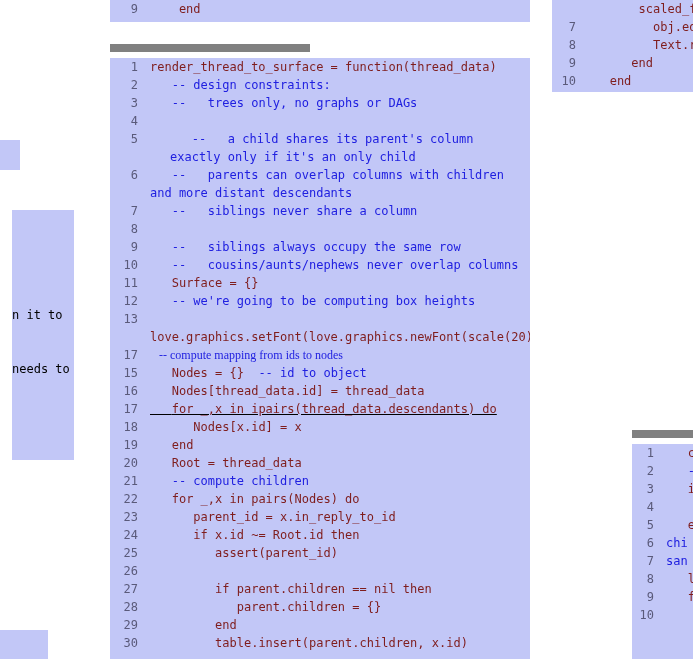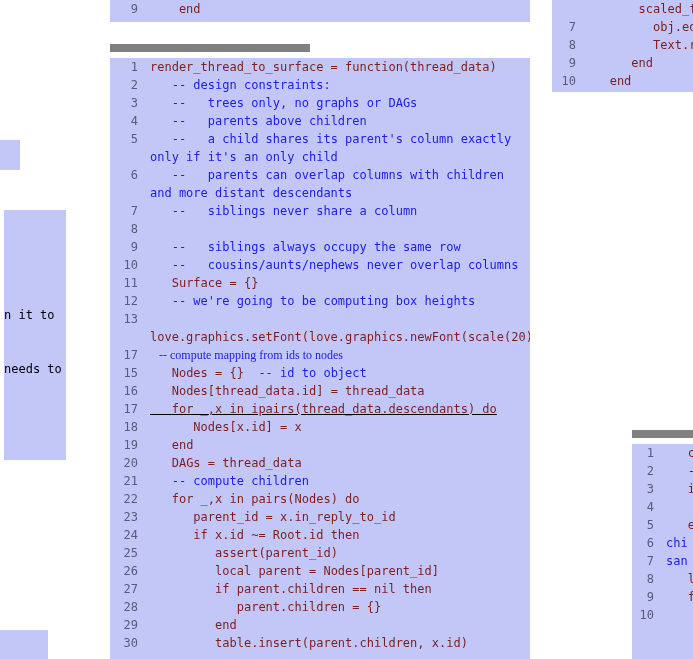--- a/index.html
+++ b/index.html
@@ -48,59 +48,59 @@
     font-family: inherit;
     line-height: 18px;
     overflow: hidden;
     white-space: pre;
   }
 </style>
 </head>
 <body>
 
 <div class="frag-pane" style="left:0; top:140px; width:20px; height:30px;"></div>
-<div class="frag-pane" style="left:4px; top:210px; width:62px; height:190px; padding-top:60px;">
+<div class="frag-pane" style="left:12px; top:210px; width:62px; height:190px; padding-top:60px;">
   <div>n it to</div>
   <div>needs to</div>
 </div>
 <div class="frag-pane" style="left:0; top:630px; width:48px; height:29px;"></div>
 
 <div class="pane" id="pane-top" style="left:110px; top:0; width:420px; height:22px;">
     <div class="codeline"><span class="ln">9</span><span class="codetext"><span class="plain">    end</span></span></div>
   </div>
 
 <div class="grabber" style="left:110px; top:44px; width:200px;"></div>
 
 <div class="pane" id="pane-main" style="left:110px; top:58px; width:420px; height:601px;">
     <div class="codeline"><span class="ln">1</span><span class="codetext" style="white-space: pre-wrap; display: inline-block; width: 376px; vertical-align: top;"><span class="plain">render_thread_to_surface = function(thread_data)</span></span></div>
     <div class="codeline"><span class="ln">2</span><span class="codetext" style="white-space: pre-wrap; display: inline-block; width: 376px; vertical-align: top;"><span class="plain">   </span><span class="comment">-- design constraints:</span></span></div>
     <div class="codeline"><span class="ln">3</span><span class="codetext" style="white-space: pre-wrap; display: inline-block; width: 376px; vertical-align: top;"><span class="plain">   </span><span class="comment">--   trees only, no graphs or DAGs</span></span></div>
-    <div class="codeline"><span class="ln">4</span><span class="codetext" style="white-space: pre-wrap; display: inline-block; width: 376px; vertical-align: top;"><span class="plain">   </span><span class="comment">--   parents above children</span></span></div>
-    <div class="codeline"><span class="ln">5</span><span class="codetext" style="white-space: pre-wrap; display: inline-block; width: 376px; vertical-align: top;"><span class="plain">   </span><span class="comment">--   a child shares its parent's column exactly only if it's an only child</span></span></div>
+    <div class="codeline"><span class="ln">4</span></div>
+    <div class="codeline"><span class="ln">5</span><span class="codetext" style="white-space: pre-wrap; display: inline-block; width: 376px; vertical-align: top; margin-left: 20px;"><span class="plain">   </span><span class="comment">--   a child shares its parent's column exactly only if it's an only child</span></span></div>
     <div class="codeline"><span class="ln">6</span><span class="codetext" style="white-space: pre-wrap; display: inline-block; width: 376px; vertical-align: top;"><span class="plain">   </span><span class="comment">--   parents can overlap columns with children and more distant descendants</span></span></div>
     <div class="codeline"><span class="ln">7</span><span class="codetext" style="white-space: pre-wrap; display: inline-block; width: 376px; vertical-align: top;"><span class="plain">   </span><span class="comment">--   siblings never share a column</span></span></div>
     <div class="codeline"><span class="ln">8</span><span class="codetext" style="white-space: pre-wrap; display: inline-block; width: 376px; vertical-align: top;"><span class="plain">   </span></span></div>
     <div class="codeline"><span class="ln">9</span><span class="codetext" style="white-space: pre-wrap; display: inline-block; width: 376px; vertical-align: top;"><span class="plain">   </span><span class="comment">--   siblings always occupy the same row</span></span></div>
     <div class="codeline"><span class="ln">10</span><span class="codetext" style="white-space: pre-wrap; display: inline-block; width: 376px; vertical-align: top;"><span class="plain">   </span><span class="comment">--   cousins/aunts/nephews never overlap columns</span></span></div>
     <div class="codeline"><span class="ln">11</span><span class="codetext" style="white-space: pre-wrap; display: inline-block; width: 376px; vertical-align: top;"><span class="plain">   Surface = {}</span></span></div>
     <div class="codeline"><span class="ln">12</span><span class="codetext" style="white-space: pre-wrap; display: inline-block; width: 376px; vertical-align: top;"><span class="plain">   </span><span class="comment">-- we're going to be computing box heights</span></span></div>
     <div class="codeline"><span class="ln">13</span><span class="codetext" style="white-space: pre-wrap; display: inline-block; width: 376px; vertical-align: top;"><span class="plain">   love.graphics.setFont(love.graphics.newFont(scale(20)))</span></span></div>
     <div class="codeline"><span class="ln">17</span><span class="codetext" style="white-space: pre-wrap; display: inline-block; width: 376px; vertical-align: top; font-family: Liberation Serif, serif;"><span class="plain">   </span><span class="comment">-- compute mapping from ids to nodes</span></span></div>
     <div class="codeline"><span class="ln">15</span><span class="codetext" style="white-space: pre-wrap; display: inline-block; width: 376px; vertical-align: top;"><span class="plain">   Nodes = {}  </span><span class="comment">-- id to object</span></span></div>
     <div class="codeline"><span class="ln">16</span><span class="codetext" style="white-space: pre-wrap; display: inline-block; width: 376px; vertical-align: top;"><span class="plain">   Nodes[thread_data.id] = thread_data</span></span></div>
     <div class="codeline"><span class="ln">17</span><span class="codetext" style="white-space: pre-wrap; display: inline-block; width: 376px; vertical-align: top; text-decoration: underline;"><span class="plain">   for _,x in ipairs(thread_data.descendants) do</span></span></div>
     <div class="codeline"><span class="ln">18</span><span class="codetext" style="white-space: pre-wrap; display: inline-block; width: 376px; vertical-align: top;"><span class="plain">      Nodes[x.id] = x</span></span></div>
     <div class="codeline"><span class="ln">19</span><span class="codetext" style="white-space: pre-wrap; display: inline-block; width: 376px; vertical-align: top;"><span class="plain">   end</span></span></div>
-    <div class="codeline"><span class="ln">20</span><span class="codetext" style="white-space: pre-wrap; display: inline-block; width: 376px; vertical-align: top;"><span class="plain">   DAGs = thread_data</span></span></div>
+    <div class="codeline"><span class="ln">20</span><span class="codetext" style="white-space: pre-wrap; display: inline-block; width: 376px; vertical-align: top;"><span class="plain">   Root = thread_data</span></span></div>
     <div class="codeline"><span class="ln">21</span><span class="codetext" style="white-space: pre-wrap; display: inline-block; width: 376px; vertical-align: top;"><span class="plain">   </span><span class="comment">-- compute children</span></span></div>
     <div class="codeline"><span class="ln">22</span><span class="codetext" style="white-space: pre-wrap; display: inline-block; width: 376px; vertical-align: top;"><span class="plain">   for _,x in pairs(Nodes) do</span></span></div>
     <div class="codeline"><span class="ln">23</span><span class="codetext" style="white-space: pre-wrap; display: inline-block; width: 376px; vertical-align: top;"><span class="plain">      parent_id = x.in_reply_to_id</span></span></div>
     <div class="codeline"><span class="ln">24</span><span class="codetext" style="white-space: pre-wrap; display: inline-block; width: 376px; vertical-align: top;"><span class="plain">      if x.id ~= Root.id then</span></span></div>
     <div class="codeline"><span class="ln">25</span><span class="codetext" style="white-space: pre-wrap; display: inline-block; width: 376px; vertical-align: top;"><span class="plain">         assert(parent_id)</span></span></div>
-    <div class="codeline"><span class="ln">26</span><span class="codetext" style="white-space: pre-wrap; display: inline-block; width: 376px; vertical-align: top;"><span class="plain">         local parent = Nodes[parent_id]</span></span></div>
+    <div class="codeline"><span class="ln">26</span></div>
     <div class="codeline"><span class="ln">27</span><span class="codetext" style="white-space: pre-wrap; display: inline-block; width: 376px; vertical-align: top;"><span class="plain">         if parent.children == nil then</span></span></div>
     <div class="codeline"><span class="ln">28</span><span class="codetext" style="white-space: pre-wrap; display: inline-block; width: 376px; vertical-align: top;"><span class="plain">            parent.children = {}</span></span></div>
     <div class="codeline"><span class="ln">29</span><span class="codetext" style="white-space: pre-wrap; display: inline-block; width: 376px; vertical-align: top;"><span class="plain">         end</span></span></div>
     <div class="codeline"><span class="ln">30</span><span class="codetext" style="white-space: pre-wrap; display: inline-block; width: 376px; vertical-align: top;"><span class="plain">         table.insert(parent.children, x.id)</span></span></div>
   </div>
 
 <div class="pane" id="pane-right-top" style="left:552px; top:0; width:141px; height:92px;">
     <div class="codeline"><span class="ln" style="width: 20px;"></span><span class="codetext"><span class="plain">       scaled_fontsize</span></span></div>
     <div class="codeline"><span class="ln" style="width: 20px;">7</span><span class="codetext"><span class="plain">         obj.editor.</span></span></div>
     <div class="codeline"><span class="ln" style="width: 20px;">8</span><span class="codetext"><span class="plain">         Text.redra</span></span></div>

